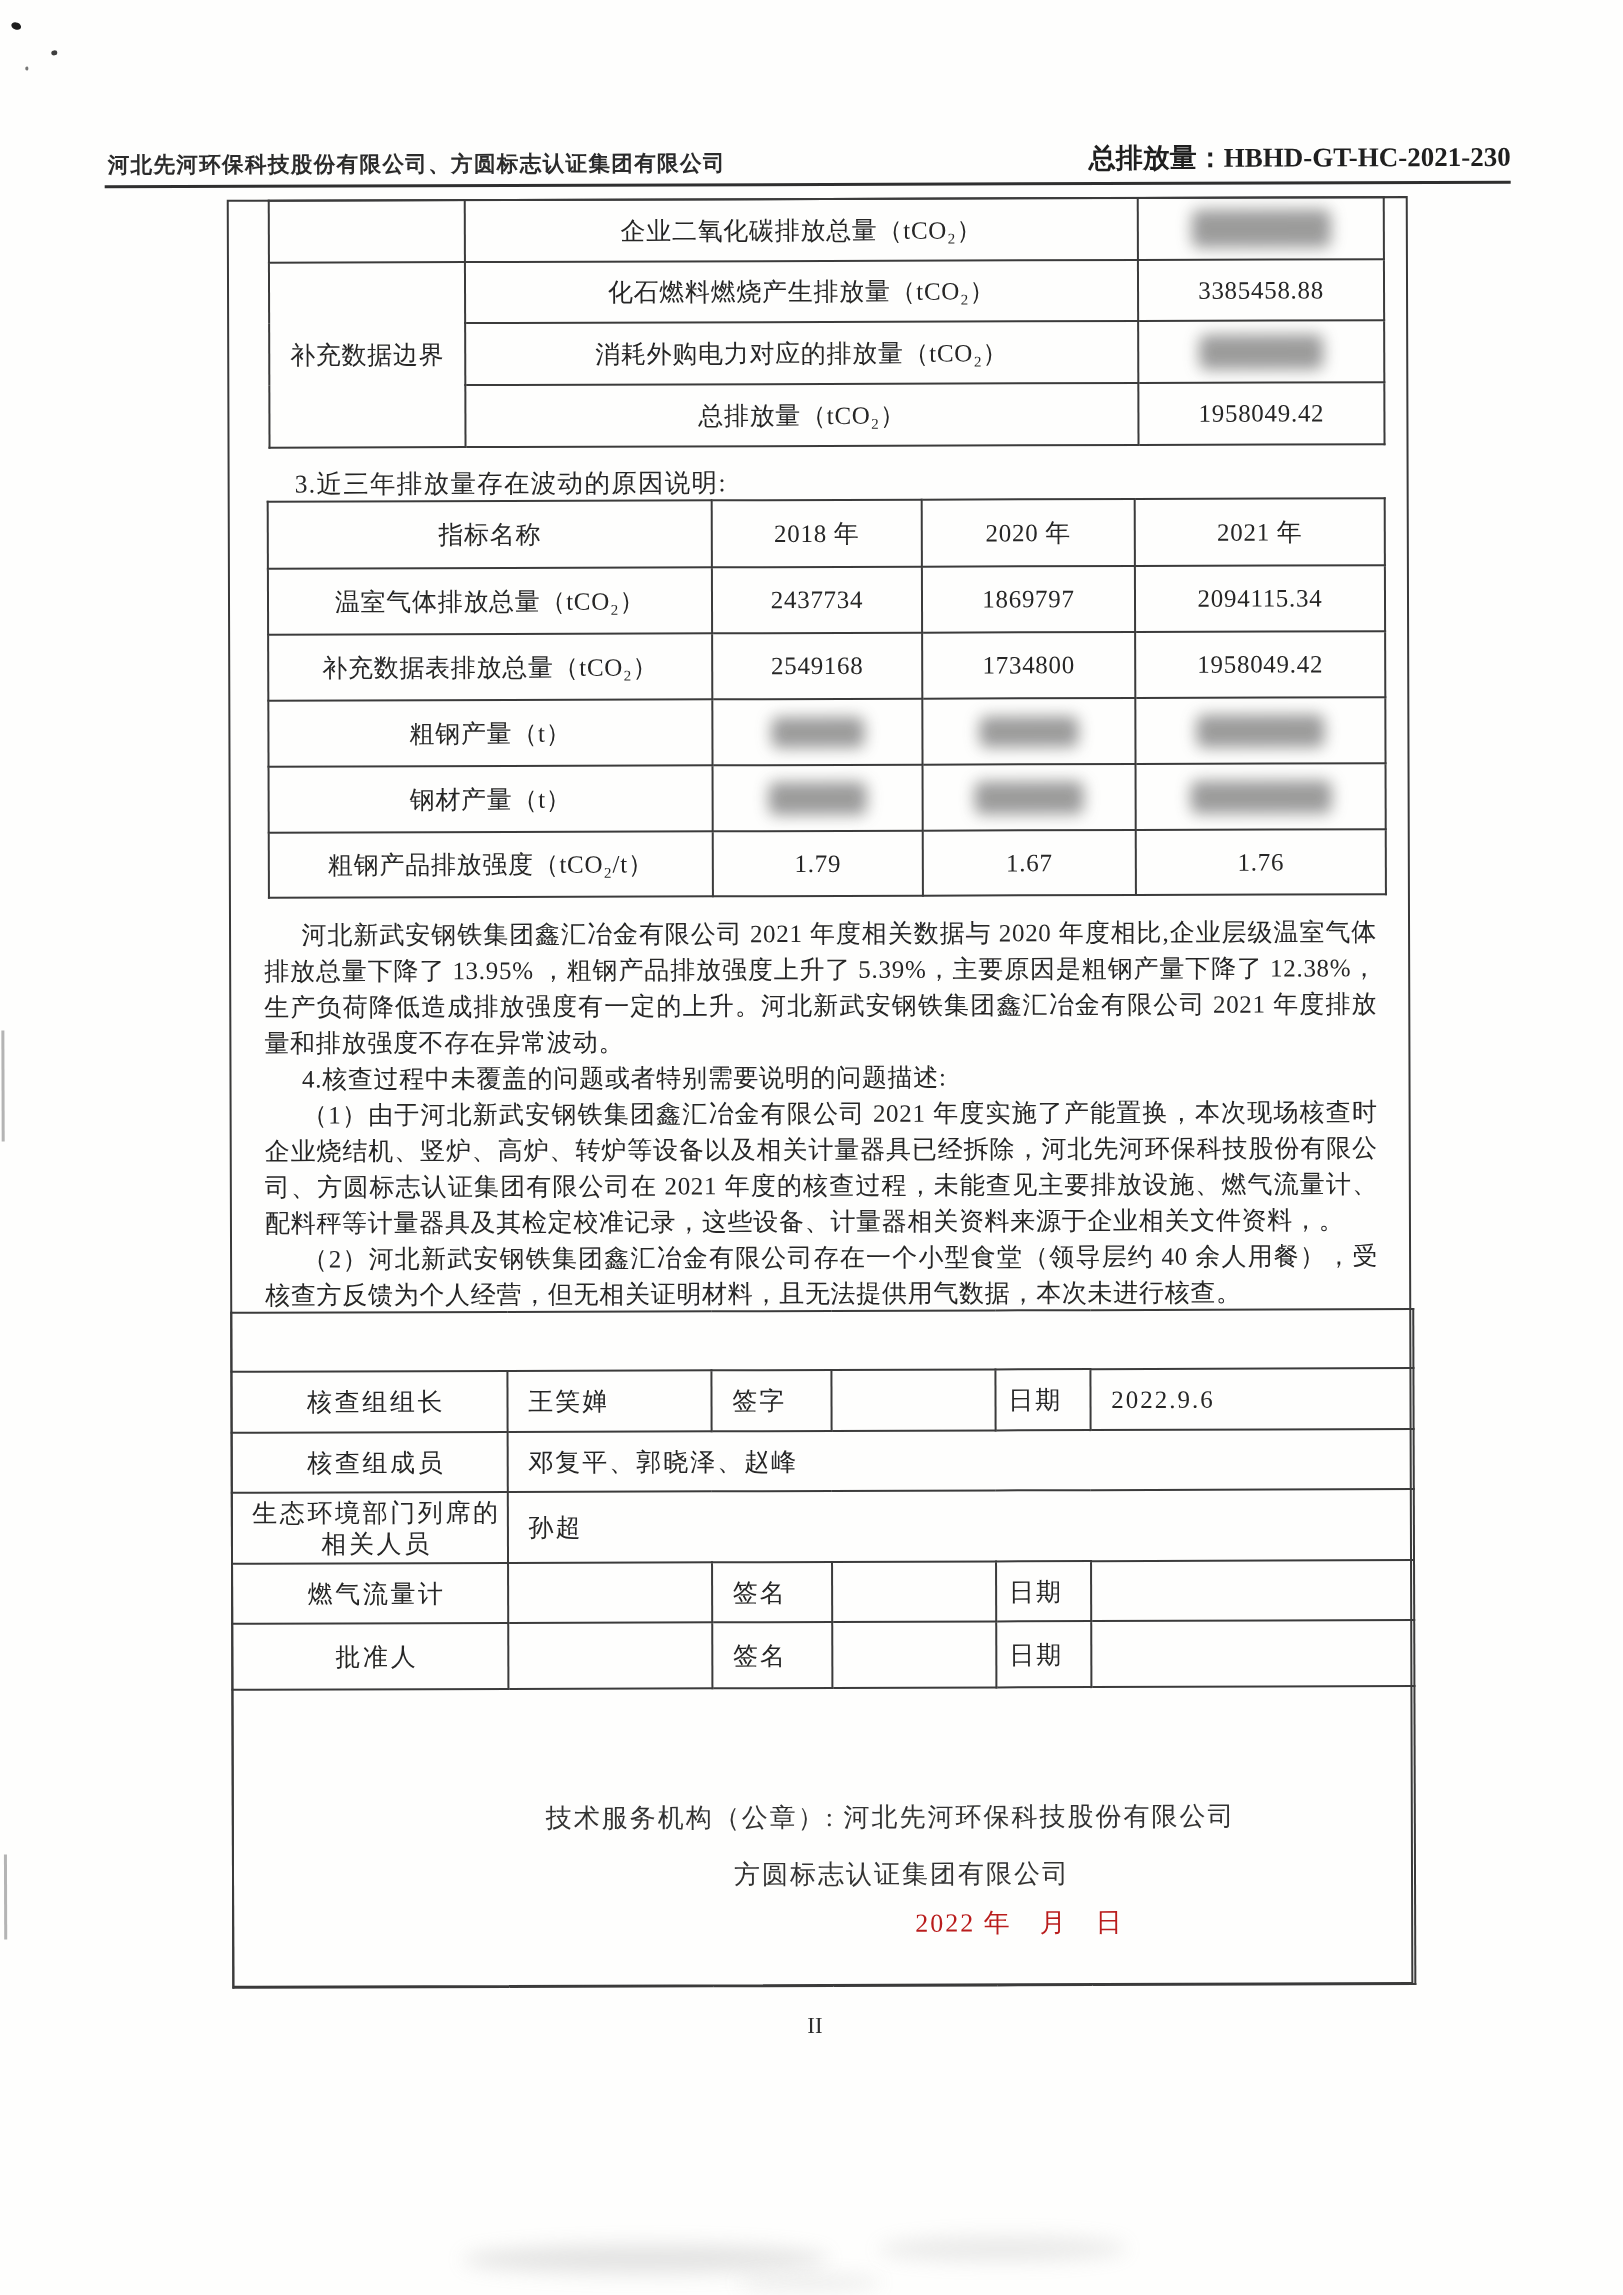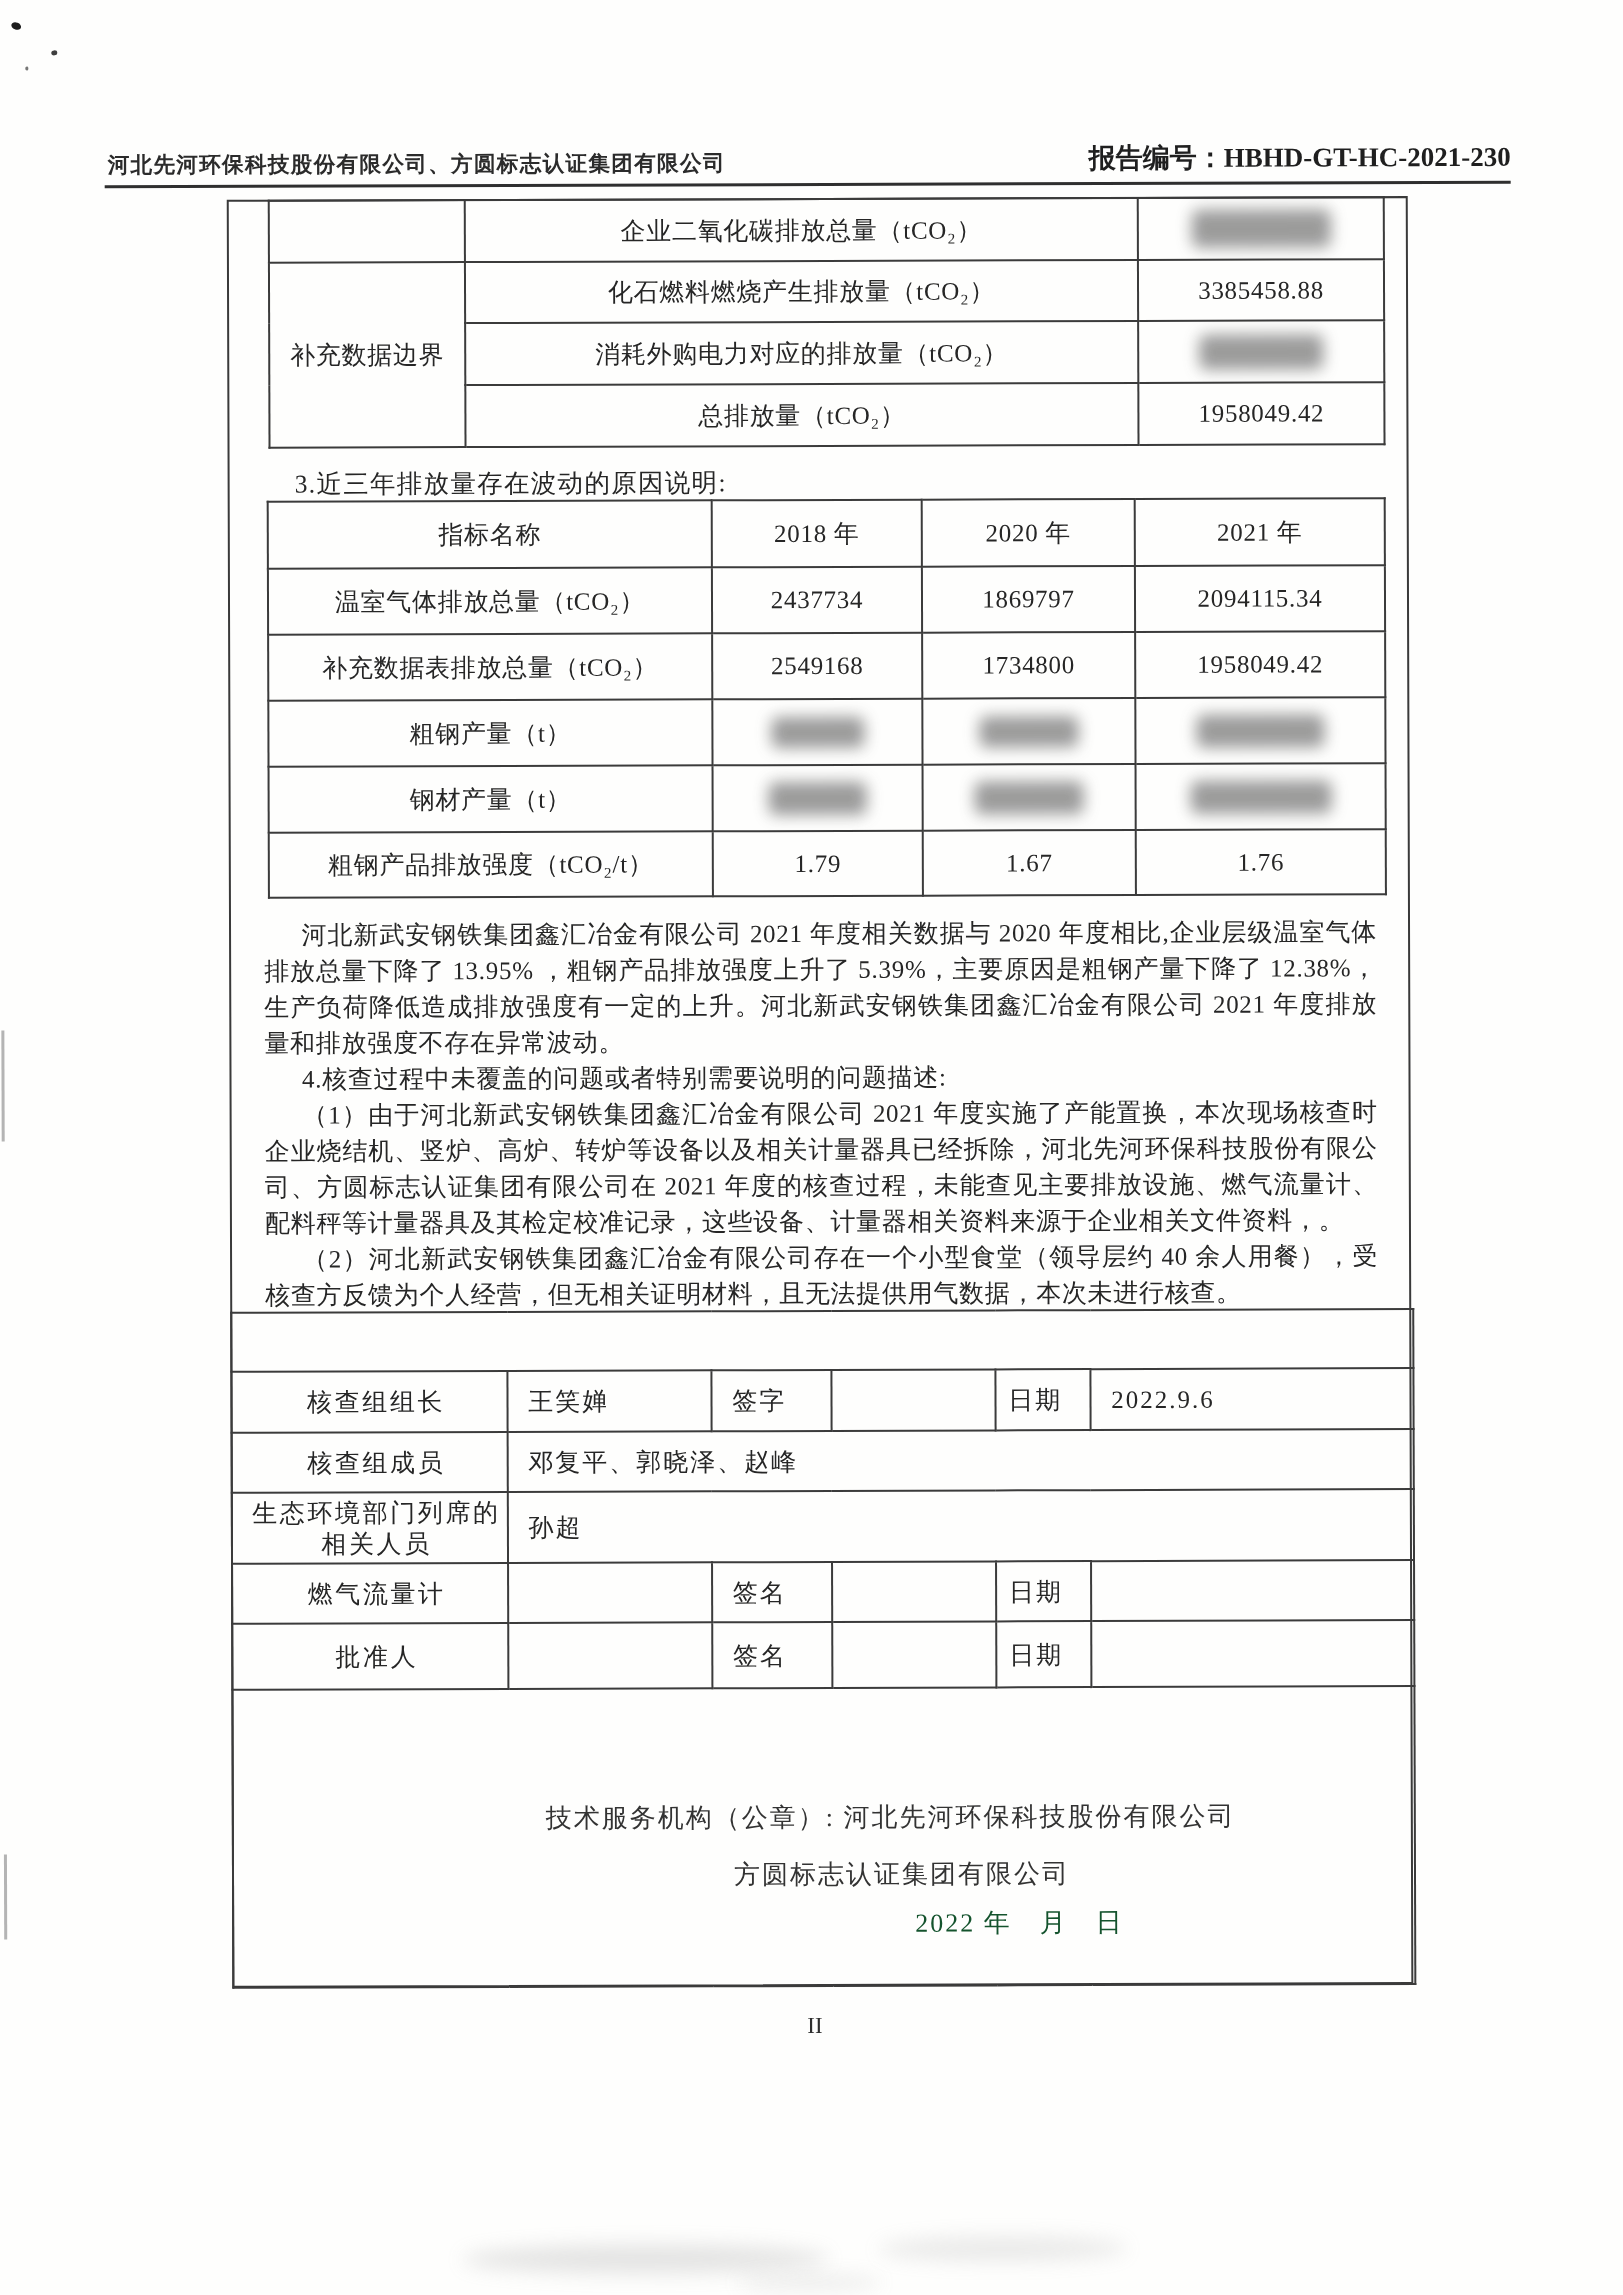--- a/index.html
+++ b/index.html
@@ -51,21 +51,21 @@
 
   
   .sig{left:229px;top:1310px;}
   .sig td{font-size:25px;}
   .sig td.lbl{text-align:center;padding-left:18.3px;letter-spacing:2.6px;line-height:31px;}
   .sig td.val{text-align:left;padding-left:19.6px;letter-spacing:2px;}
   .agency-cell{position:relative;}
   .agency-line{position:absolute;font-size:26px;letter-spacing:2px;white-space:nowrap;color:#333;}
   .agency-l1{left:312px;top:111px;}
   .agency-l2{left:500px;top:168px;}
-  .agency-l3{left:681px;top:217px;color:#14532d;}
+  .agency-l3{left:681px;top:217px;color:#b91c1c;}
 
   
   .page-number{position:absolute;left:0;top:2013px;width:100%;text-align:center;font-size:23px;color:#2e2e2e;}
 
   
   .speck{position:absolute;background:#1d1d1d;border-radius:50%;}
   .speck.s1{left:14.4px;top:19.6px;width:9.8px;height:7.2px;transform:rotate(20deg);}
   .speck.s2{left:54px;top:48px;width:5.9px;height:5.2px;opacity:.85;}
   .speck.s3{left:27.5px;top:64px;width:3.9px;height:3.9px;opacity:.6;}
   .edge-mark{position:absolute;left:1.3px;width:2.6px;background:#5a5a5a;opacity:.45;}
@@ -77,21 +77,21 @@
   .smudge.m3{left:733px;top:2277px;width:144px;height:10.5px;opacity:.25;}
 </style>
 </head>
 <body>
 
 <div class="page">
   <div class="tilt">
 
     <div class="hdr-left">河北先河环保科技股份有限公司、方圆标志认证集团有限公司</div>
     <div class="hdr-right">
-      <span>报告编号：</span><span>HBHD-GT-HC-2021-230</span>
+      <span>总排放量：</span><span>HBHD-GT-HC-2021-230</span>
     </div>
     <div class="hdr-rule"></div>
 
     <div class="content-box"></div>
 
     <table class="tbl t1">
       <colgroup>
           <col style="width:196px">
           <col style="width:673px">
           <col style="width:246px">

